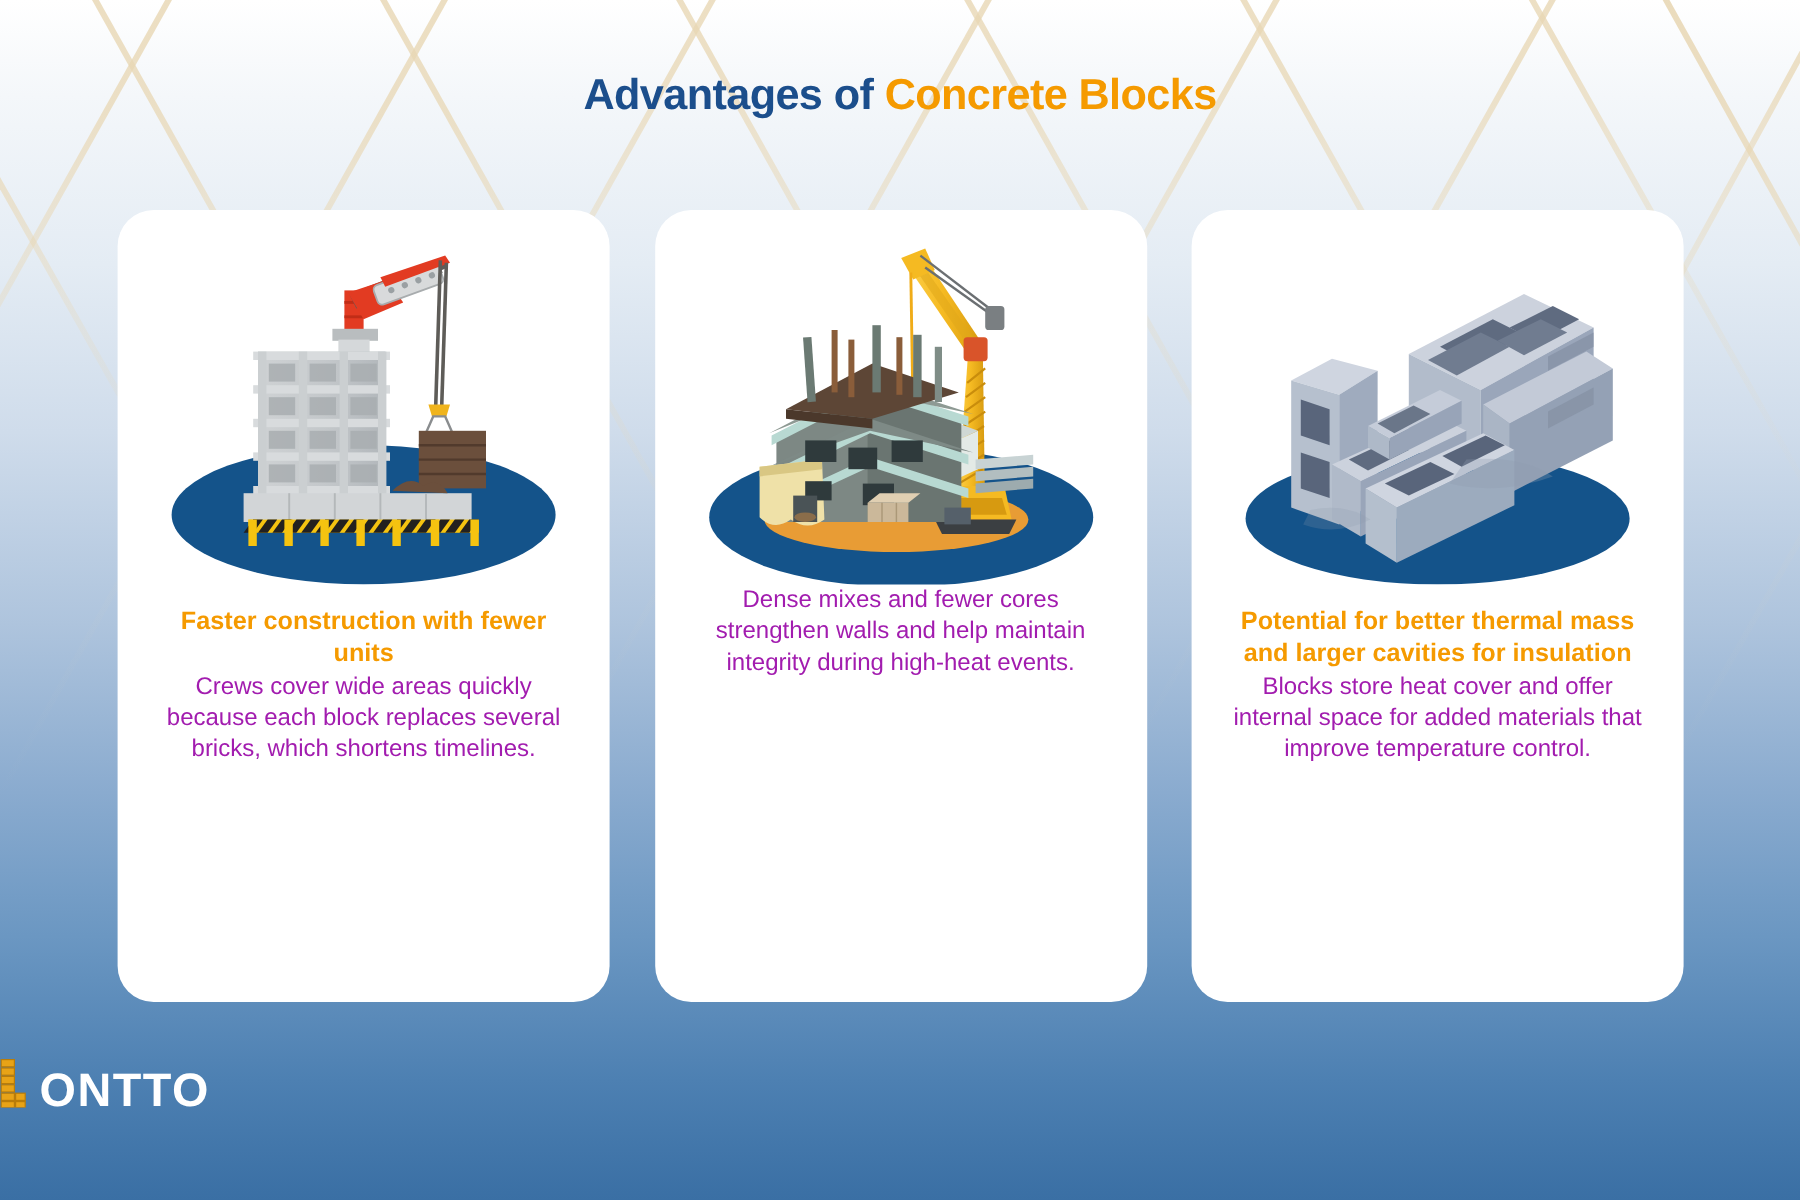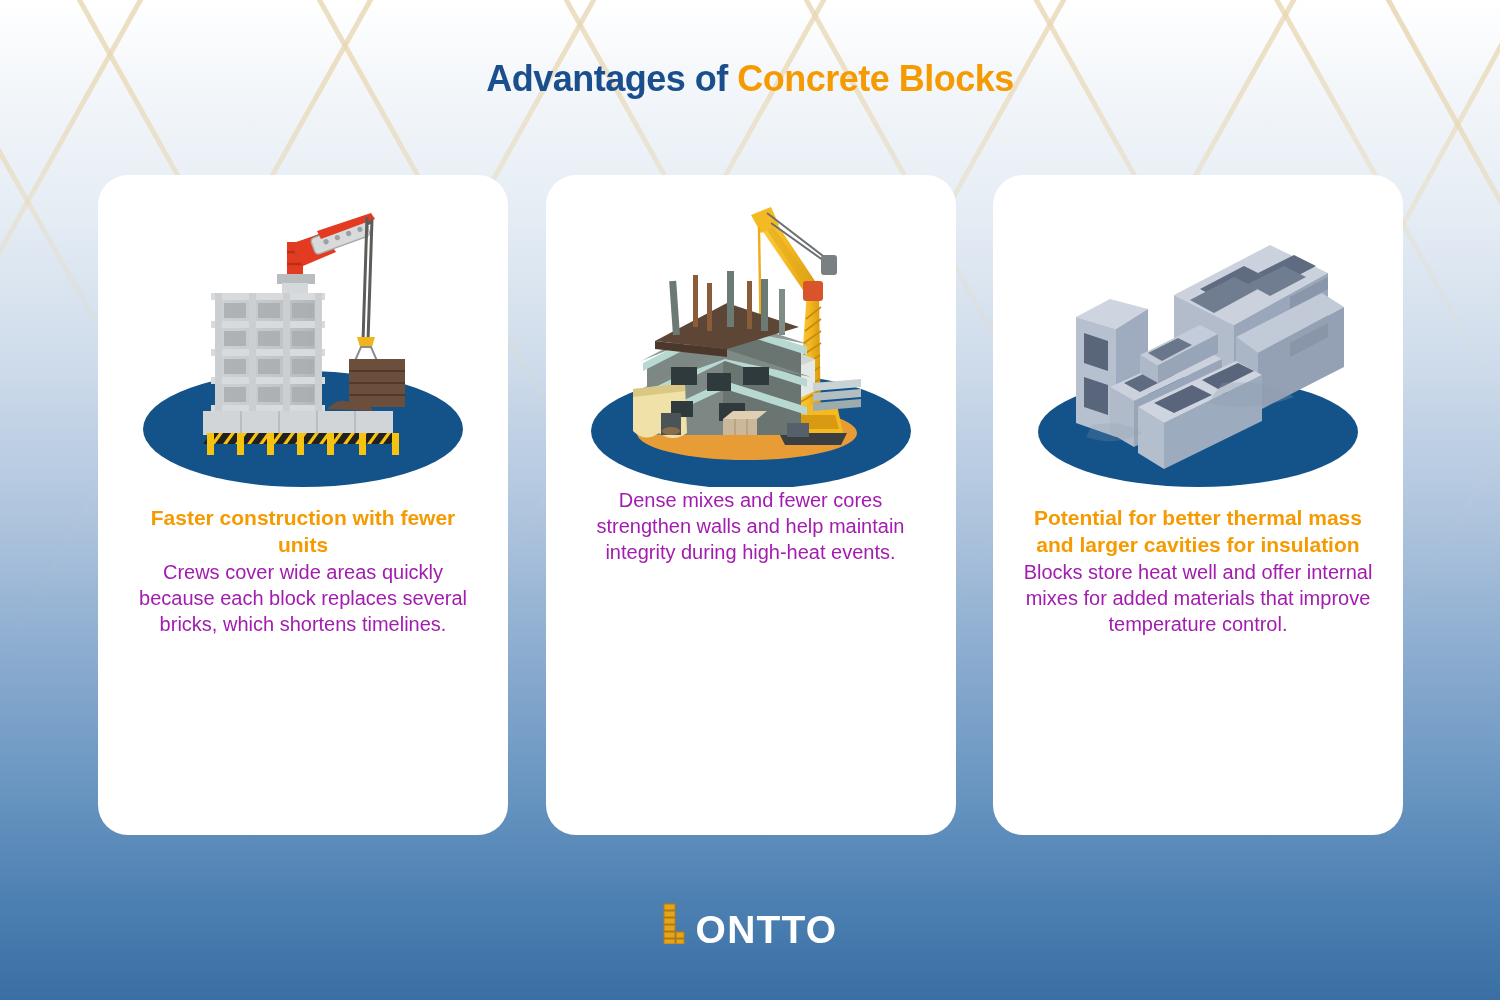--- a/index.html
+++ b/index.html
@@ -77,22 +77,22 @@
     line-height:1.30;
     color:#a21caf;
     text-align:center;
     max-width:340px;
   }
   .card:nth-child(3) .card-body { max-width:350px; }
 
   
   .footer {
     position:absolute;
-    left:0; bottom:52px; width:100%;
-    display:flex; align-items:center; justify-content:center;
+    left:0; bottom:72px; width:100%;
+    display:flex; align-items:center; justify-content:flex-start;
   }
   .logo { display:flex; align-items:flex-end; }
   .logo-l { margin-right:3px; }
   .logo-text {
     font-size:39px; font-weight:bold;
     color:#ffffff; letter-spacing:1.2px;
     line-height:0.92;
   }
 </style>
 </head>
@@ -439,21 +439,21 @@
 
           <path d="M132 206 L170 188 L190 198 L152 216 Z" fill="#59657b"></path>
           <path d="M180 183 L216 166 L232 174 L196 192 Z" fill="#59657b"></path>
         </g>
 
         <path d="M200 186 q46 -4 72 14 q-44 16 -86 6 z" fill="#8d9aae" opacity="0.30"></path>
         <path d="M70 228 q30 -6 50 8 q-28 14 -56 4 z" fill="#8d9aae" opacity="0.22"></path>
       </svg>
     </div>
     <div class="card-heading">Potential for better thermal mass and larger cavities for insulation</div>
-    <div class="card-body">Blocks store heat well and offer internal mixes for added materials that improve temperature control.</div>
+    <div class="card-body">Blocks store heat cover and offer internal space for added materials that improve temperature control.</div>
   </div>
 
 </div>
 
 <div class="footer">
   <div class="logo">
     <span class="logo-l">
       <svg width="30" height="41" viewBox="0 0 30 41" aria-hidden="true">
         <g fill="#e8a317" stroke="#b87c0a" stroke-width="1">
           <rect x="1" y="1" width="11" height="6"></rect>

